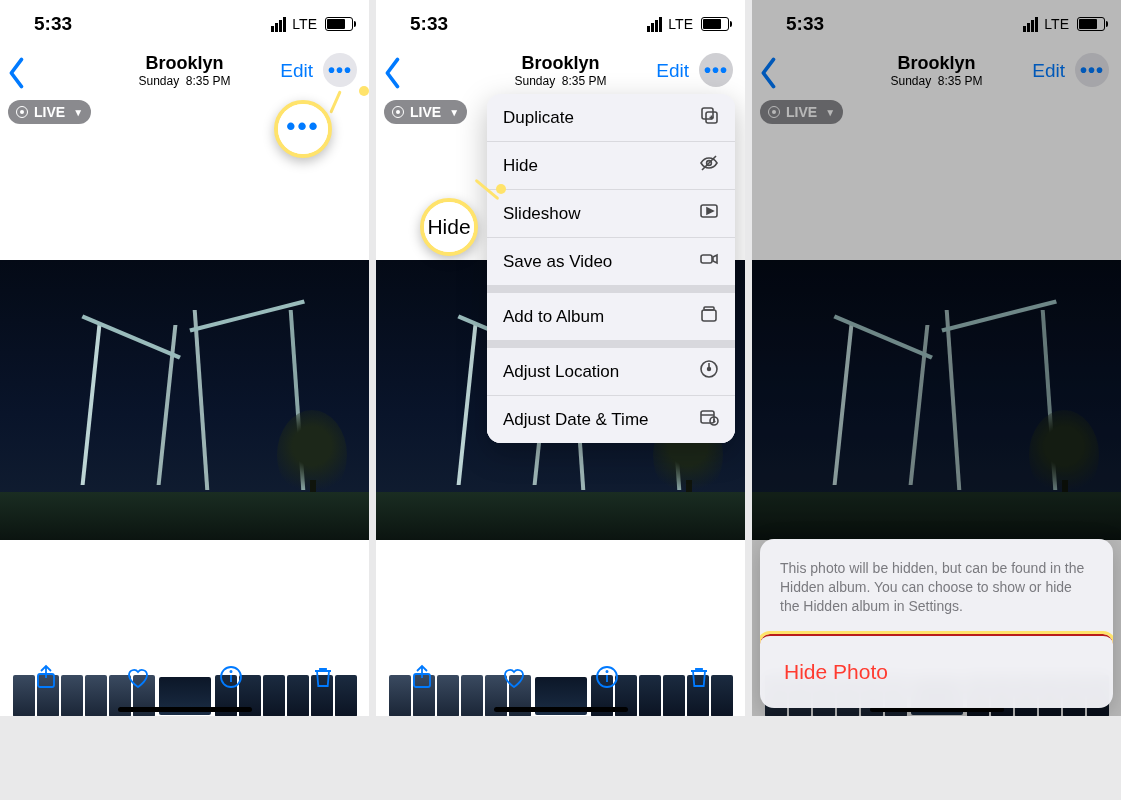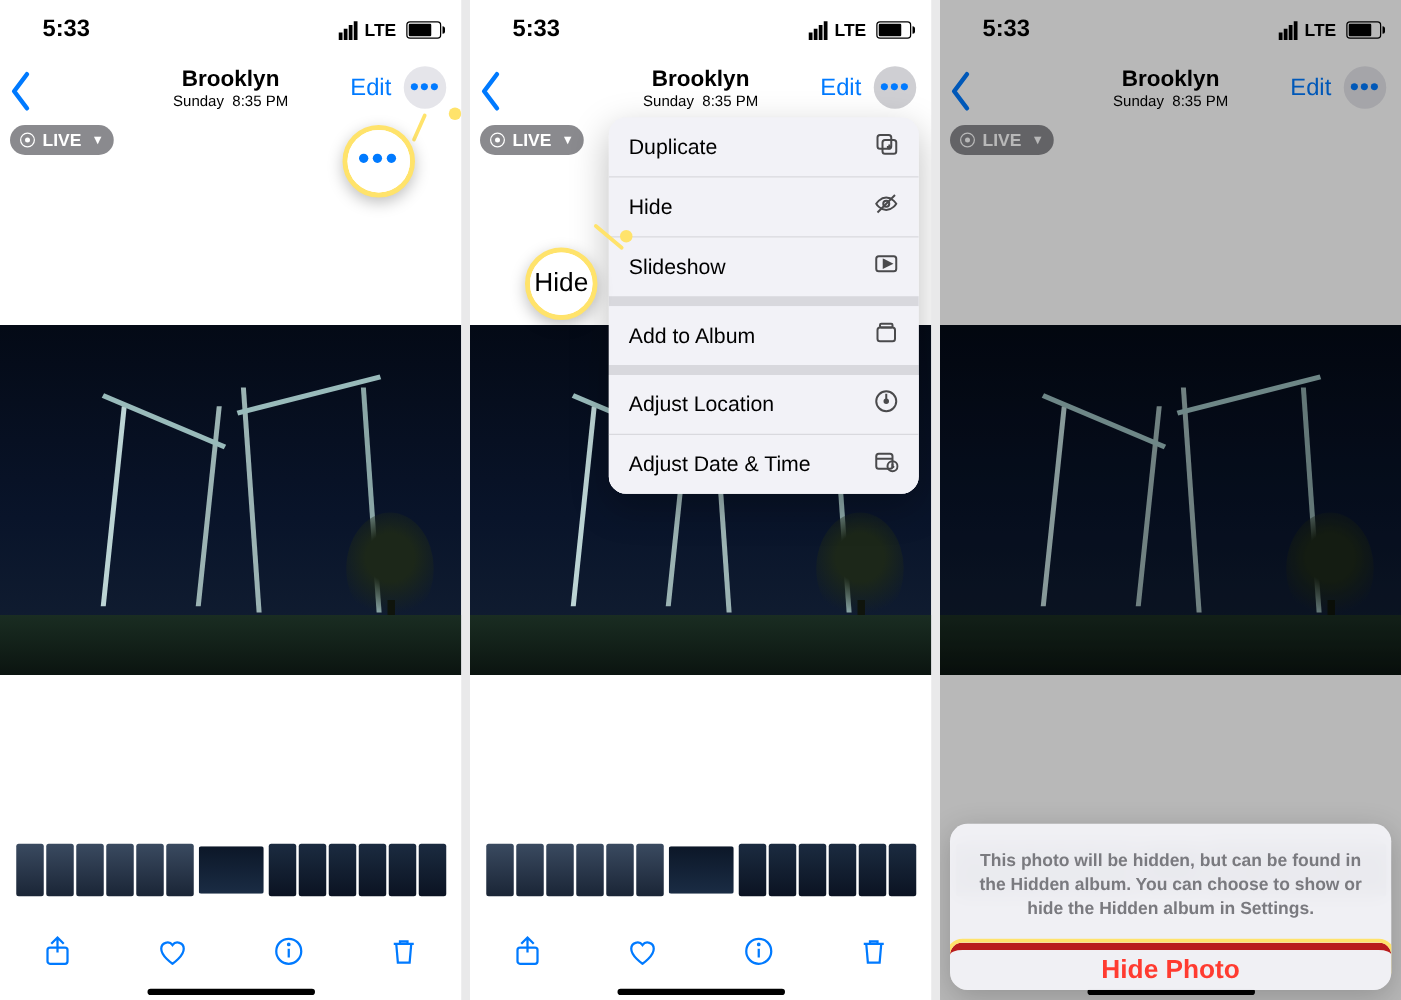--- a/index.html
+++ b/index.html
@@ -5,21 +5,21 @@
   * { box-sizing: border-box; margin: 0; padding: 0; }
   body {
     font-family: -apple-system, "SF Pro Text", "Helvetica Neue", Arial, sans-serif;
     background: #e9e9ea;
     width: 1121px;
     height: 800px;
     display: flex;
   }
   .panel {
     background: #fff;
-    height: 800px;
+    height: 716px;
     position: relative;
     overflow: hidden;
   }
   .panel-1 { width: 369px; }
   .panel-2 { width: 369px; margin-left: 7px; }
   .panel-3 { width: 369px; margin-left: 7px; }
 
   
   .status {
     height: 48px;
@@ -28,21 +28,21 @@
     justify-content: space-between;
     padding: 0 16px 0 24px;
     font-weight: 600;
   }
   .status .time { font-size: 19px; margin-left: 10px; }
   .status .right { display: flex; align-items: center; gap: 4px; }
   .signal { display:flex; align-items:flex-end; gap:1px; margin-right:2px;}
   .signal span{ width:3px; background:#000; display:inline-block;}
   .signal span:nth-child(1){height:6px;} .signal span:nth-child(2){height:9px;}
   .signal span:nth-child(3){height:12px;} .signal span:nth-child(4){height:15px;}
-  .lte { font-size:14px; font-weight:700; margin-right:4px;}
+  .lte { font-size:14px; font-weight:400; margin-right:4px;}
   .batt { width:28px; height:14px; border:1.5px solid #000; border-radius:3px; position:relative; }
   .batt::after { content:""; position:absolute; right:-4px; top:3px; width:2.5px; height:6px; background:#000; border-radius:0 2px 2px 0;}
   .batt .fill{ position:absolute; left:1px; top:1px; bottom:1px; width:70%; background:#000; border-radius:1px;}
 
   
   .nav {
     height: 46px;
     display: flex;
     align-items: center;
     position: relative;
@@ -149,26 +149,25 @@
   
   .dim{ position:absolute; inset:0; background:rgba(0,0,0,0.28);}
   .sheet{
     position:absolute; left:8px; right:8px; bottom:8px; z-index:5;
   }
   .card{
     background:rgba(242,242,247,0.96); backdrop-filter:blur(8px);
     border-radius:14px;
     box-shadow:0 6px 24px rgba(0,0,0,0.2);
     overflow:hidden;
-    text-align:center;
-    font-weight:bold;
+    text-align:left;
   }
   .card .msg{ padding:20px 20px 18px; font-size:14px; color:#7a7a7f; line-height:1.35;}
   .card .act{
-    border-top:6px solid #b91c1c; padding:4px; font-size:21px; color:#ff3b30;
+    border-top:2px solid #b91c1c; padding:24px; font-size:21px; color:#ff3b30;
   }
   .hl{ outline:3px solid #ffe36b; border-radius:10px;}
   .cancel{
     margin-top:10px; background:#fff; border-radius:14px;
     padding:16px; font-size:21px; color:#007aff; font-weight:600; text-align:center;
   }
 
   .chevsvg{ width:22px; height:34px; }
 </style>
 </head>
@@ -342,20 +341,27 @@
               <path d="M2 10s3-5 8-5 8 5 8 5-3 5-8 5-8-5-8-5z"></path>
               <circle cx="10" cy="10" r="2.4"></circle>
               <line x1="3" y1="17" x2="17" y2="3"></line>
             </svg></span>
       </div>
       <div class="mrow">
         <span>Slideshow</span>
         <span class="ic"><svg viewBox="0 0 20 20">
               <rect x="2" y="4" width="16" height="12" rx="2"></rect>
               <polygon points="8,7 14,10 8,13" fill="#4a4a4c"></polygon>
+            </svg></span>
+      </div>
+      <div class="mrow">
+        <span>Save as Video</span>
+        <span class="ic"><svg viewBox="0 0 20 20">
+              <rect x="2" y="6" width="11" height="8" rx="2"></rect>
+              <polygon points="14,8 18,6 18,14 14,12"></polygon>
             </svg></span>
       </div>
     </div>
     <div class="mgap"></div>
     <div class="mblk">
       <div class="mrow">
         <span>Add to Album</span>
         <span class="ic"><svg viewBox="0 0 20 20">
               <rect x="3" y="6" width="14" height="11" rx="2"></rect>
               <rect x="5" y="3" width="10" height="3" rx="1"></rect>

